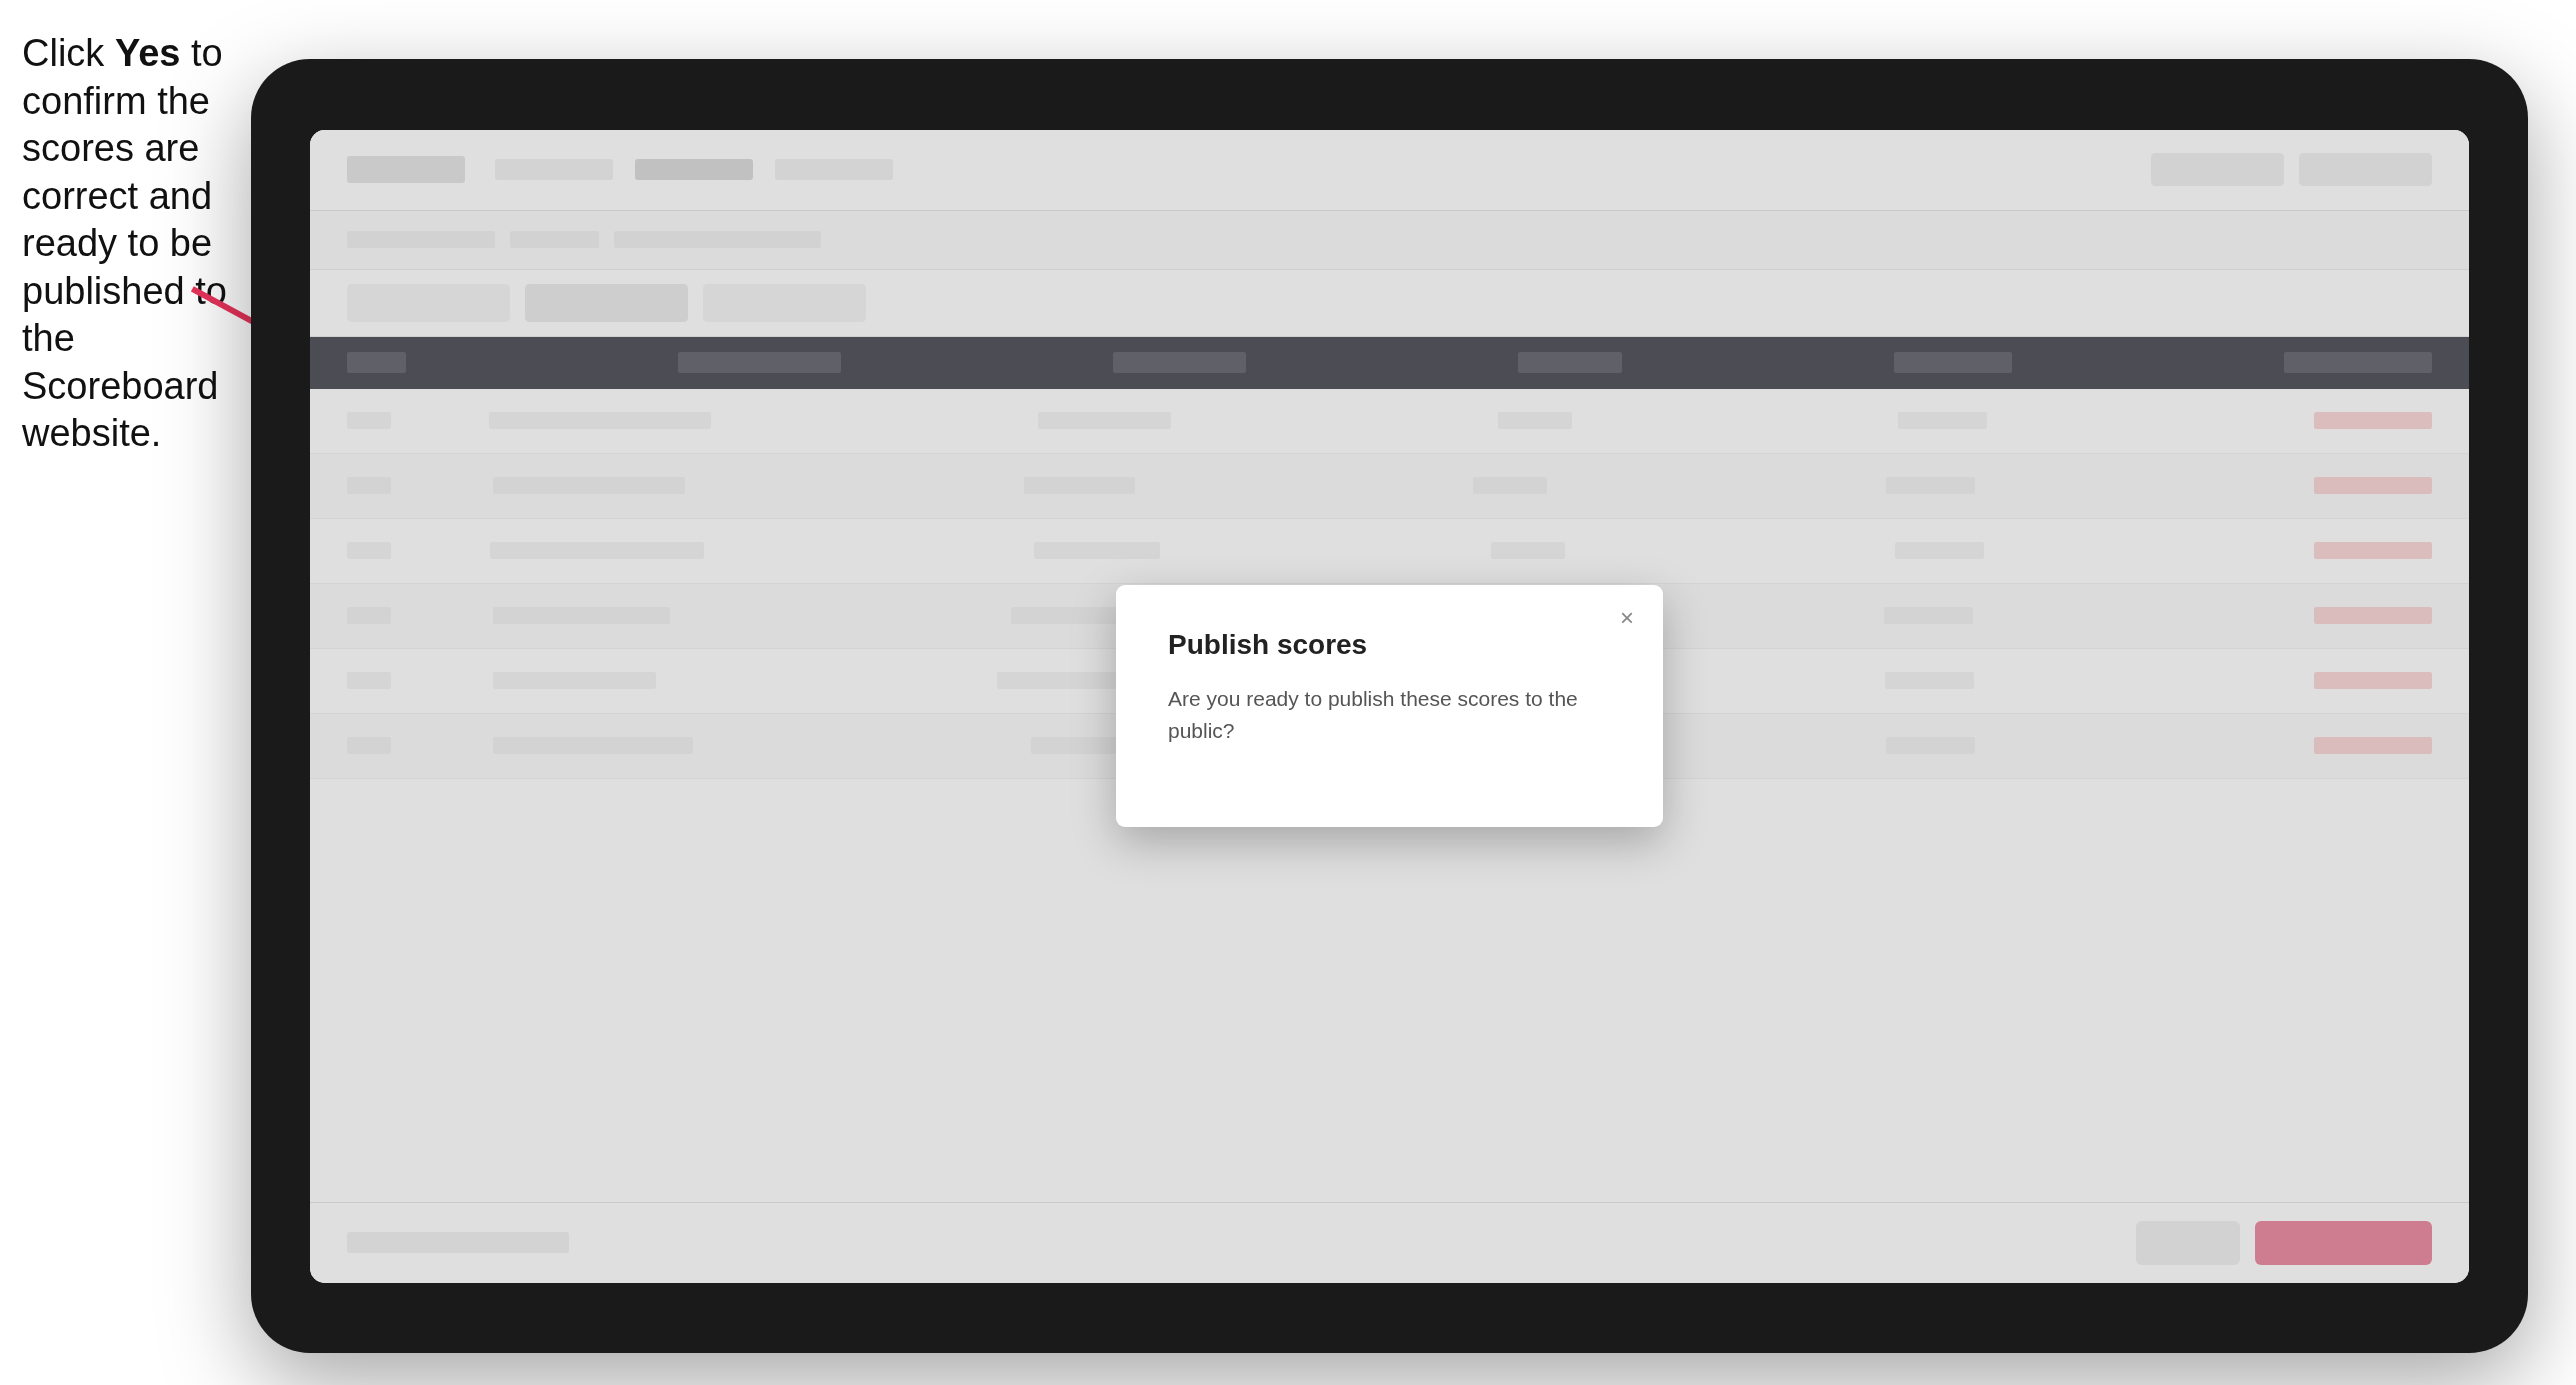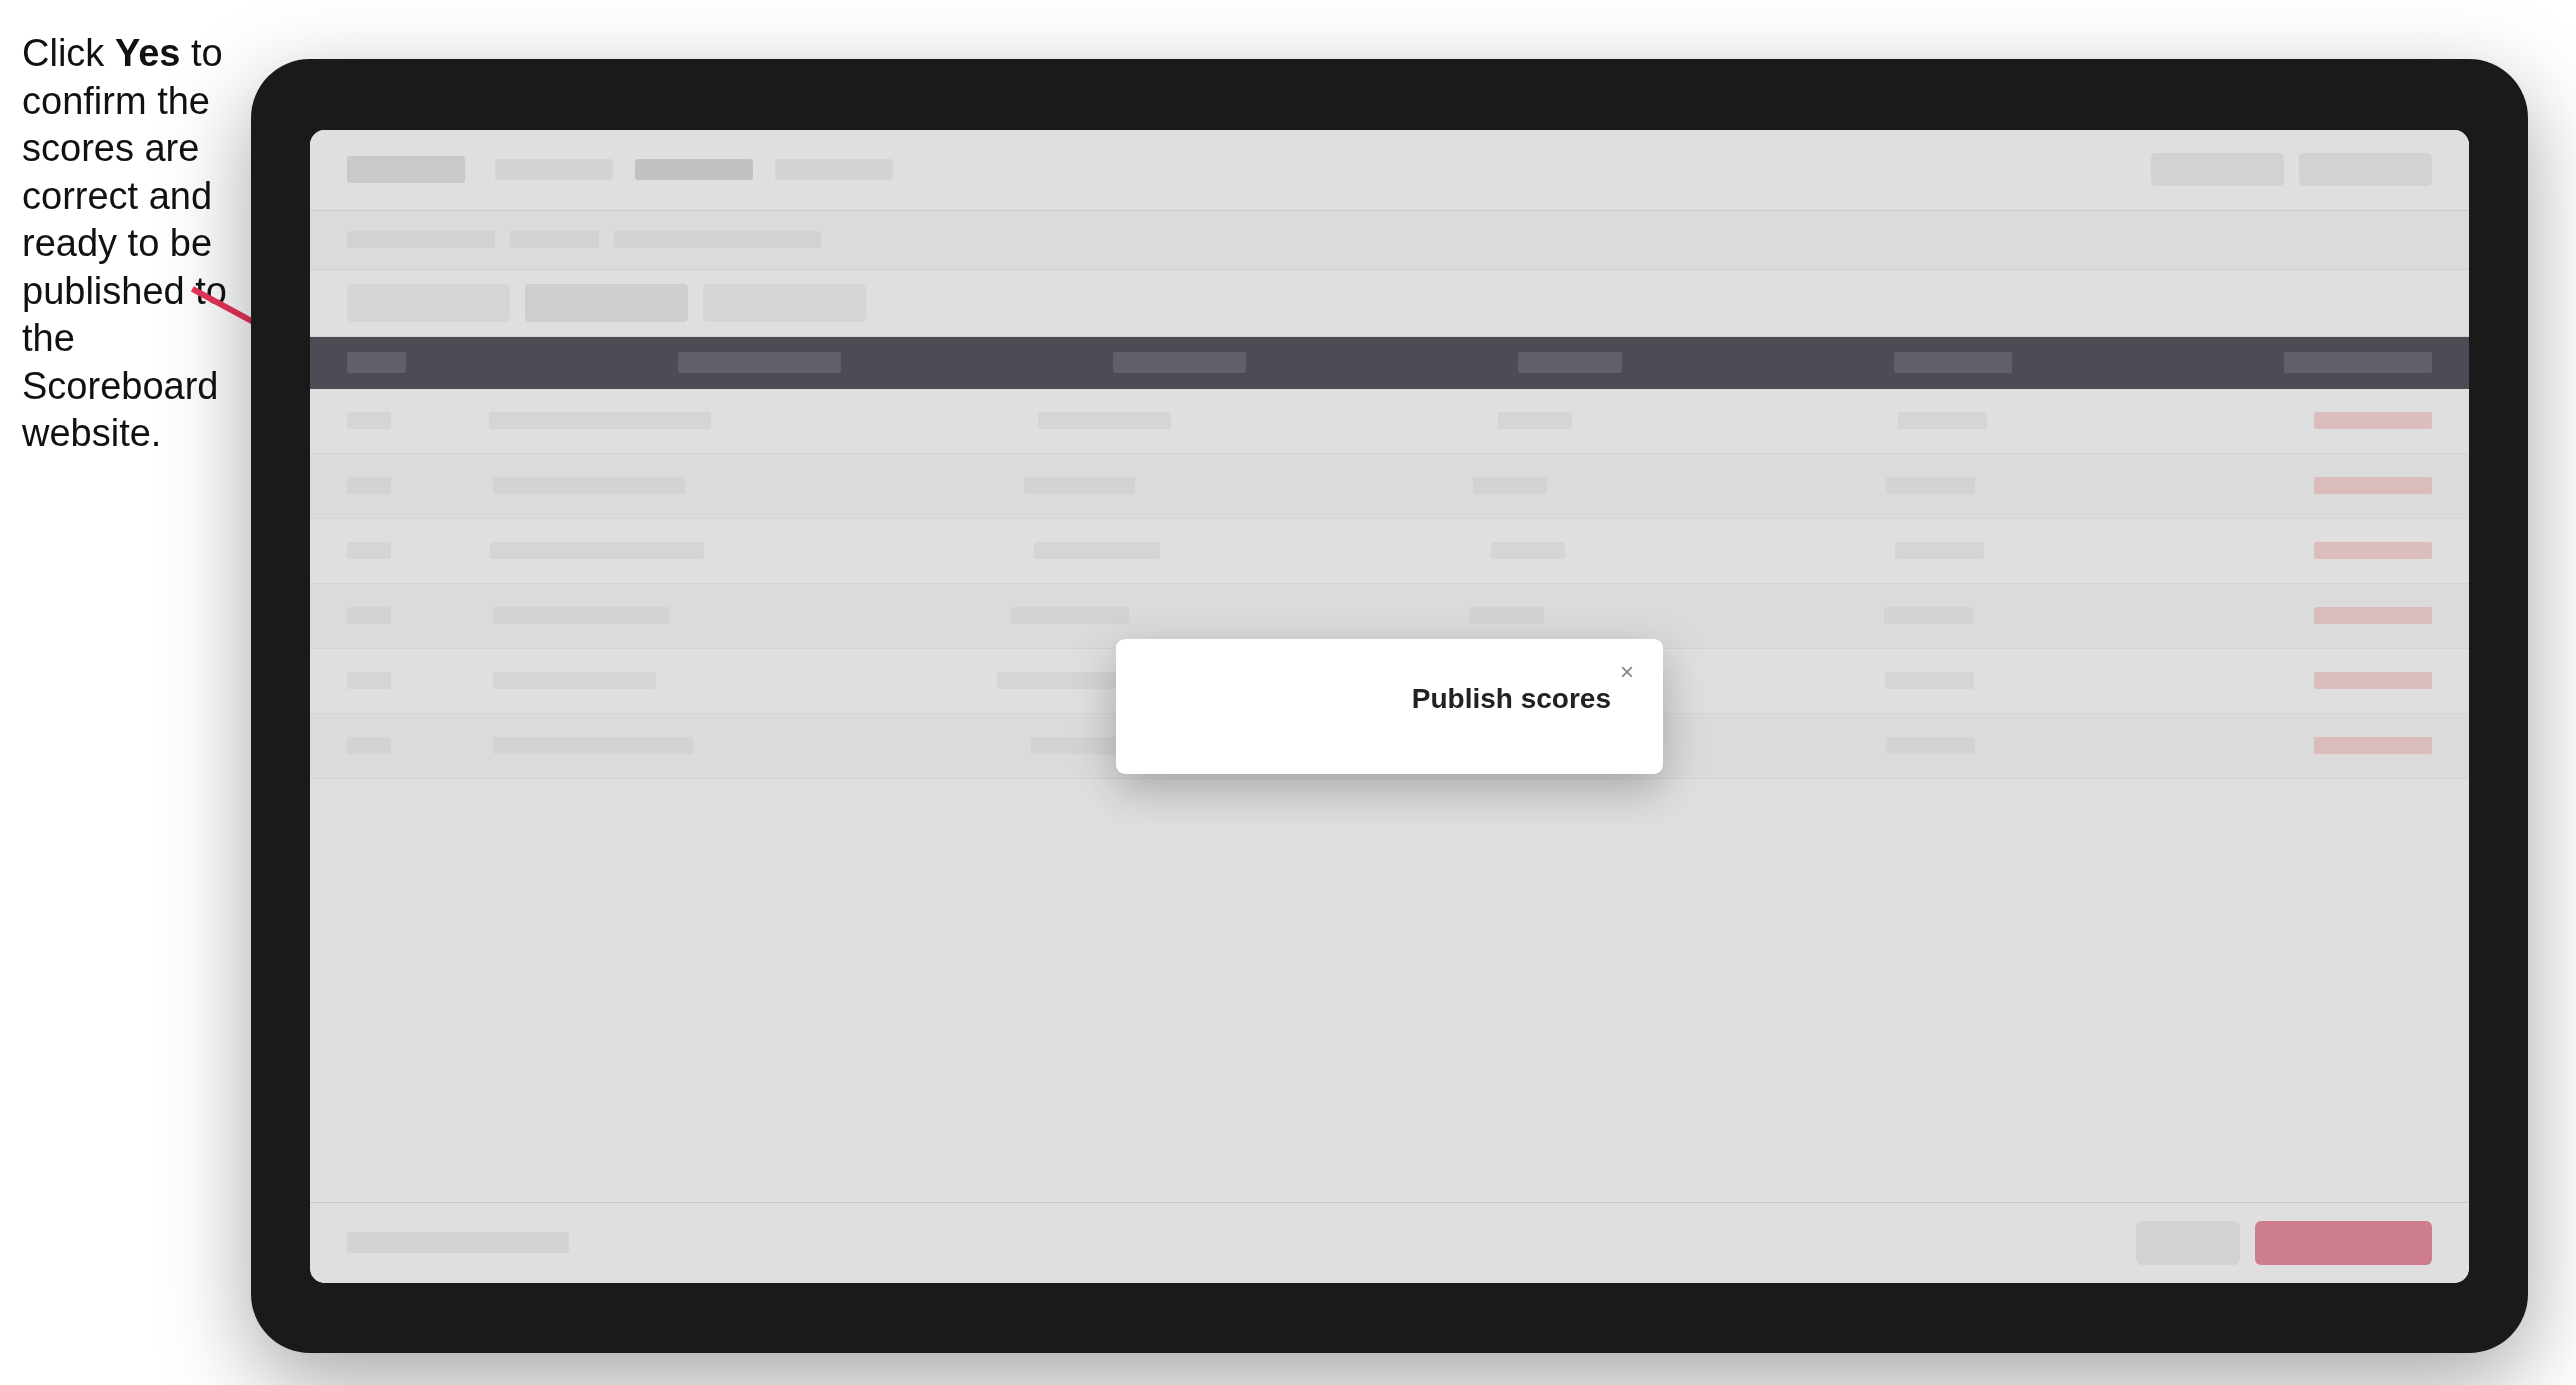--- a/index.html
+++ b/index.html
@@ -271,21 +271,20 @@
       color: #888;
       font-size: 24px;
       line-height: 1;
     }
 
     .dialog-title {
       font-size: 28px;
       font-weight: 600;
       color: #222;
       margin-bottom: 22px;
-      text-align: right;
     }
 
     .dialog-message {
       font-size: 21px;
       color: #555;
       margin-bottom: 44px;
       line-height: 1.5;
     }
 
     .dialog-actions {
@@ -463,20 +462,21 @@
       </div>
     </div>
 
     <div class="dialog-overlay">
       <div class="dialog-box">
 
         <div class="dialog-close">×</div>
 
         <div class="dialog-title">Publish scores</div>
 
+        <div class="dialog-message">Are you ready to publish these scores to the public?</div>
 
 
       </div>
     </div>
 
   </div>
 </div>
 
 
 </body></html>

